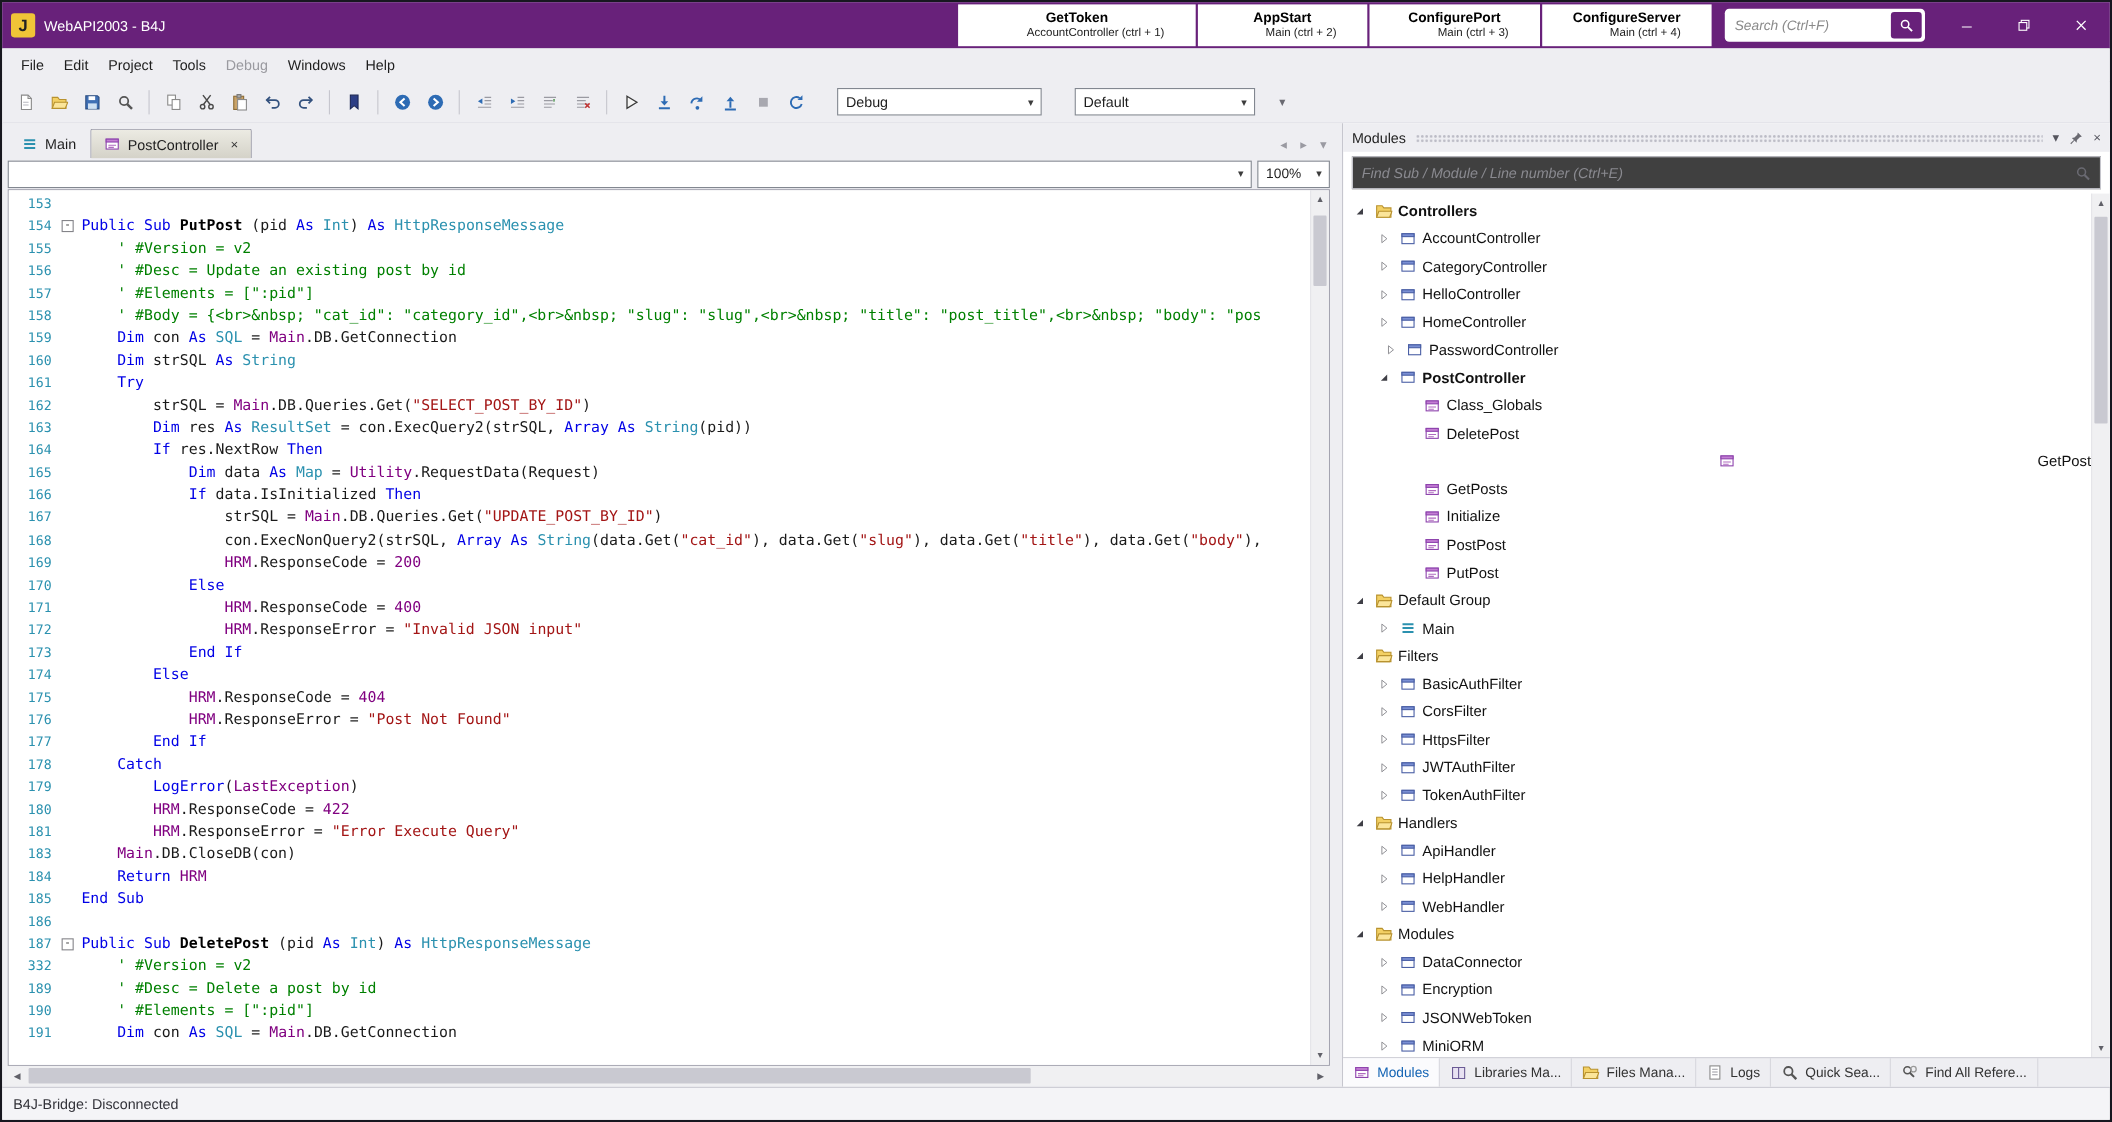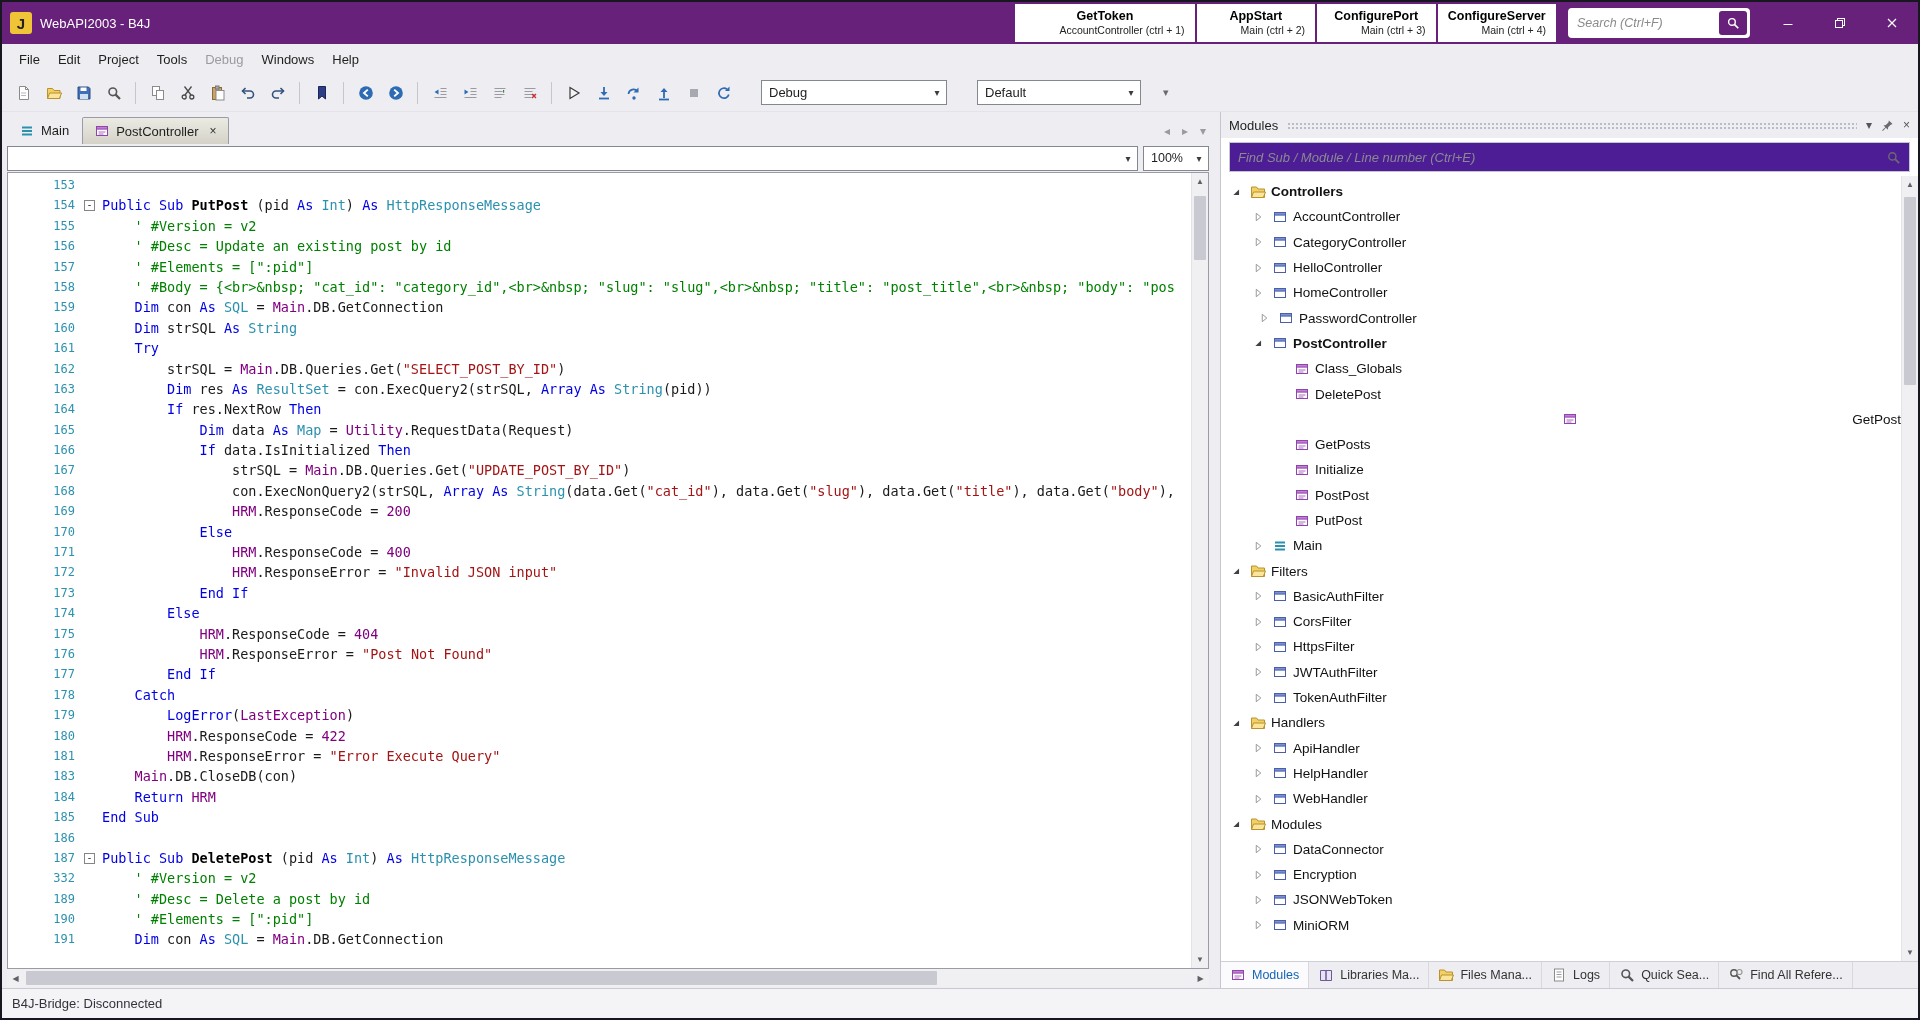--- a/index.html
+++ b/index.html
@@ -6,21 +6,21 @@
   html,body{width:1920px;height:1020px;overflow:hidden;}
   body{font-family:"Liberation Sans",sans-serif;background:#9a9aa2;}
   .window{width:1920px;height:1020px;display:flex;flex-direction:column;border:2px solid #17171f;background:#EEEEF2;}
 
   
   .titlebar{height:42px;flex:none;background:var(--titlebar,#68217A);display:flex;align-items:center;color:#fff;}
   .app-icon{width:22px;height:22px;margin:0 8px;background:#F0C437;color:#222;font-weight:bold;font-size:15px;display:flex;align-items:center;justify-content:center;border-radius:3px;}
   .title-text{font-size:13px;color:#fff;white-space:nowrap;}
   .tb-spacer{flex:1;}
   .quick-buttons{display:flex;align-items:stretch;height:38px;gap:2px;}
-  .quick-btn{background:#fff;color:#000;display:flex;flex-direction:column;justify-content:center;text-align:center;padding:2px 10px;cursor:default;}
+  .quick-btn{background:#fff;color:#000;display:flex;flex-direction:column;justify-content:center;text-align:center;padding:2px 28px;cursor:default;}
   .qb-label{font-size:12.5px;font-weight:600;line-height:15px;}
   .qb-sub{font-size:10.5px;color:#222;line-height:13px;margin-left:34px;}
   .title-search{width:182px;height:30px;background:#fff;border-radius:4px;margin:12px 12px;display:flex;align-items:center;padding-left:9px;}
   .search-ph{flex:1;font-size:12.5px;font-style:italic;color:#8a8a8a;white-space:nowrap;overflow:hidden;}
   .search-btn{width:28px;height:24px;background:var(--titlebar,#68217A);border-radius:3px;margin-right:3px;display:flex;align-items:center;justify-content:center;flex:none;}
   .win-btn{width:52px;height:42px;display:flex;align-items:center;justify-content:center;}
 
   
   .menubar{height:30px;flex:none;display:flex;align-items:center;padding-left:8px;background:#EEEEF2;}
   .menu-item{padding:5px 9px;font-size:13px;color:#1e1e1e;}
@@ -46,21 +46,21 @@
   .etab.active{background:linear-gradient(#ECEBE3,#D4D2C8);border:1px solid #9B9BA8;border-bottom:none;border-radius:2px 2px 0 0;}
   .etab-close{font-size:12px;color:#333;margin-left:5px;}
   .tab-scroll{position:absolute;right:8px;bottom:6px;display:flex;gap:12px;color:#9a9aa2;font-size:12px;}
 
   .combo-row{height:28px;flex:none;display:flex;align-items:center;gap:5px;padding:1px 5px;}
   .nav-combo{flex:1;}
   .zoom-combo{width:66px;font-size:12.5px;}
 
   .code-wrap{flex:1;display:flex;min-height:0;margin:0 5px;background:#fff;border:1px solid #9B9BA8;}
   .code-lines{flex:1;overflow:hidden;padding-top:2px;background:#fff;}
-  .code-line{display:flex;height:20.4px;line-height:20.4px;white-space:pre;font-family:"DejaVu Sans Mono",monospace;font-size:13.5px;margin-left:28px;}
+  .code-line{display:flex;height:20.4px;line-height:20.4px;white-space:pre;font-family:"DejaVu Sans Mono",monospace;font-size:13.5px;}
   .ln{width:48px;flex:none;text-align:right;padding-right:9px;color:var(--line_number,#2B91AF);font-size:12px;}
   .fold{width:18px;flex:none;display:flex;align-items:center;}
   .foldbox{width:11px;height:11px;border:1px solid #848489;background:#fff;color:#333;font-size:10px;line-height:8px;text-align:center;font-family:"DejaVu Sans Mono",monospace;}
   .code-text{flex:1;overflow:hidden;}
   .tk-k{color:var(--keyword,#0000E6);}
   .tk-t{color:var(--type,#2B91AF);}
   .tk-c{color:var(--comment,#008000);}
   .tk-s{color:var(--string,#A31515);}
   .tk-n{color:var(--number,#800080);}
   .tk-m{color:var(--module,#800080);}
@@ -76,21 +76,21 @@
   .sb-hbtn{width:17px;flex:none;text-align:center;color:#606068;font-size:8px;}
   .sb-track-h{flex:1;position:relative;height:100%;}
   .sb-thumb-h{position:absolute;top:2px;bottom:2px;left:2px;width:78%;background:#C9C9D1;border-radius:1px;}
 
   
   .right-panel{flex:1;display:flex;flex-direction:column;min-height:0;margin-left:6px;background:#fff;border-left:1px solid #C6C6CE;}
   .panel-header{height:26px;flex:none;display:flex;align-items:center;gap:9px;background:#EEEEF2;padding:0 8px;}
   .panel-title{font-size:13px;color:#1e1e1e;white-space:nowrap;}
   .panel-grip{flex:1;height:8px;margin-top:2px;background-image:radial-gradient(circle,#BCBCC6 1px,transparent 1.3px);background-size:4px 4px;}
   .ph-icon{color:#55555e;font-size:12px;display:flex;align-items:center;}
-  .panel-search{height:30px;flex:none;margin:4px 8px;border:1px solid #C5C5CC;background:#4c1d95;display:flex;align-items:center;padding:0 8px;}
+  .panel-search{height:30px;flex:none;margin:4px 8px;border:1px solid #C5C5CC;background:#404040;display:flex;align-items:center;padding:0 8px;}
   .panel-search-ph{flex:1;font-size:13px;font-style:italic;color:#8a8a90;white-space:nowrap;overflow:hidden;}
   .tree-wrap{flex:1;display:flex;min-height:0;}
   .tree{flex:1;overflow:hidden;padding-top:3px;}
   .tree-row{height:25.3px;display:flex;align-items:center;gap:5px;font-size:13.5px;color:#111;}
   .tree-arrow{width:15px;flex:none;display:flex;align-items:center;}
   .tree-icon{width:17px;flex:none;display:flex;align-items:center;}
   .tree-label{white-space:nowrap;}
   .tree-label.bold{font-weight:bold;}
   .panel-tabs{height:27px;flex:none;display:flex;align-items:stretch;background:#EEEEF2;border-top:1px solid #CFCFD6;}
   .ptab{display:flex;align-items:center;gap:6px;padding:0 9px;font-size:12.5px;color:#333;border-right:1px solid #D8D8DE;white-space:nowrap;}
@@ -657,20 +657,34 @@
             <div class="tree-row" style="padding-left: 52px;">
               <span class="tree-arrow"></span>
               <span class="tree-icon icon">
                 <svg width="16" height="16" viewBox="0 0 16 16">
                   <rect x="2.5" y="3.5" width="11" height="9" fill="#fff" stroke="#8E44AD"></rect>
                   <rect x="2.5" y="3.5" width="11" height="2.6" fill="#C47ED4" stroke="#8E44AD"></rect>
                   <path d="M4.5 9h7M4.5 11h5" stroke="#B06AC0"></path>
                 </svg>
               </span>
               <span class="tree-label">PutPost</span>
+            </div>
+            <div class="tree-row" style="padding-left: 8px;">
+              <span class="tree-arrow">
+                <svg width="14" height="14" viewBox="0 0 16 16">
+                  <path d="M11.5 5v6.5H5z" fill="#3F3F46"></path>
+                </svg>
+              </span>
+              <span class="tree-icon icon">
+                <svg width="16" height="16" viewBox="0 0 16 16">
+                  <path d="M1.5 3h5l1.5 2h6.5v8.5H1.5z" fill="#F3D064" stroke="#B8922F"></path>
+                  <path d="M1.5 13.5L3.5 8h12l-2.2 5.5z" fill="#FBE59A" stroke="#B8922F"></path>
+                </svg>
+              </span>
+              <span class="tree-label">Default Group</span>
             </div>
             <div class="tree-row" style="padding-left: 30px;">
               <span class="tree-arrow">
                 <svg width="14" height="14" viewBox="0 0 16 16">
                   <path d="M6 3.8L11.2 8 6 12.2z" fill="#fff" stroke="#8C8C92"></path>
                 </svg>
               </span>
               <span class="tree-icon icon">
                 <svg width="16" height="16" viewBox="0 0 16 16">
                   <path d="M3 4.5h10M3 8h10M3 11.5h10" stroke="#2B91AF" stroke-width="1.8"></path>

